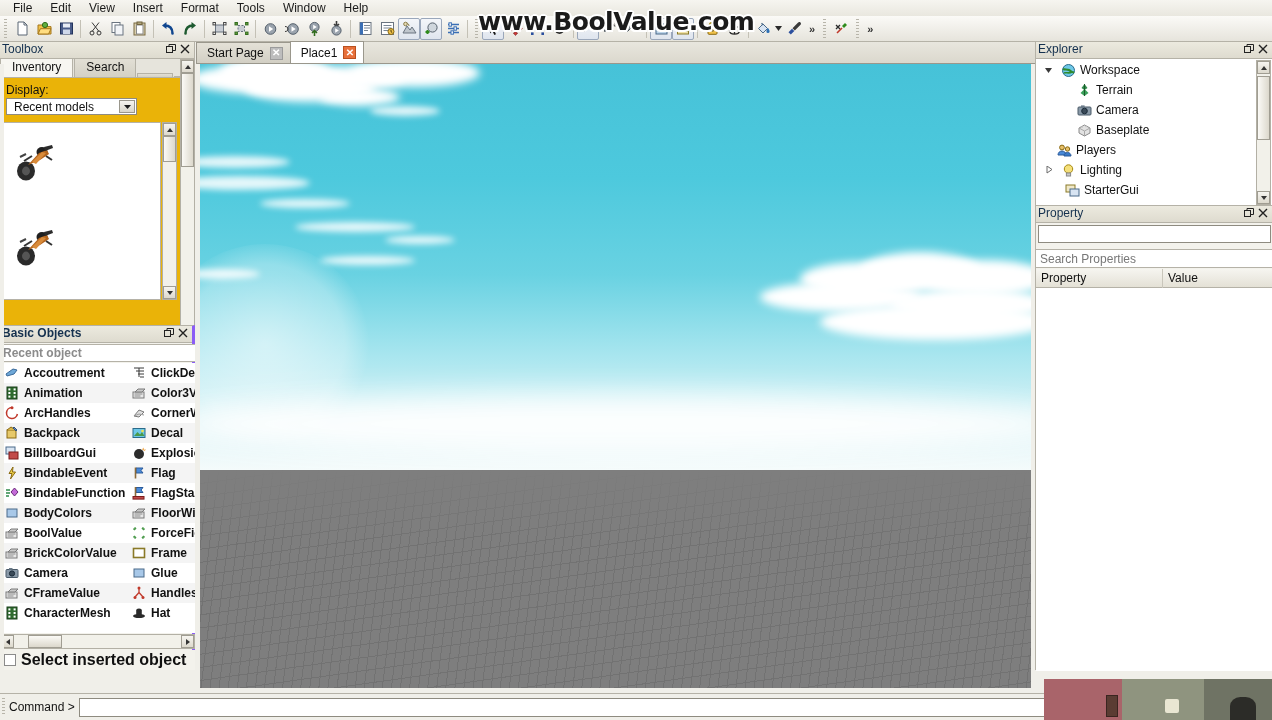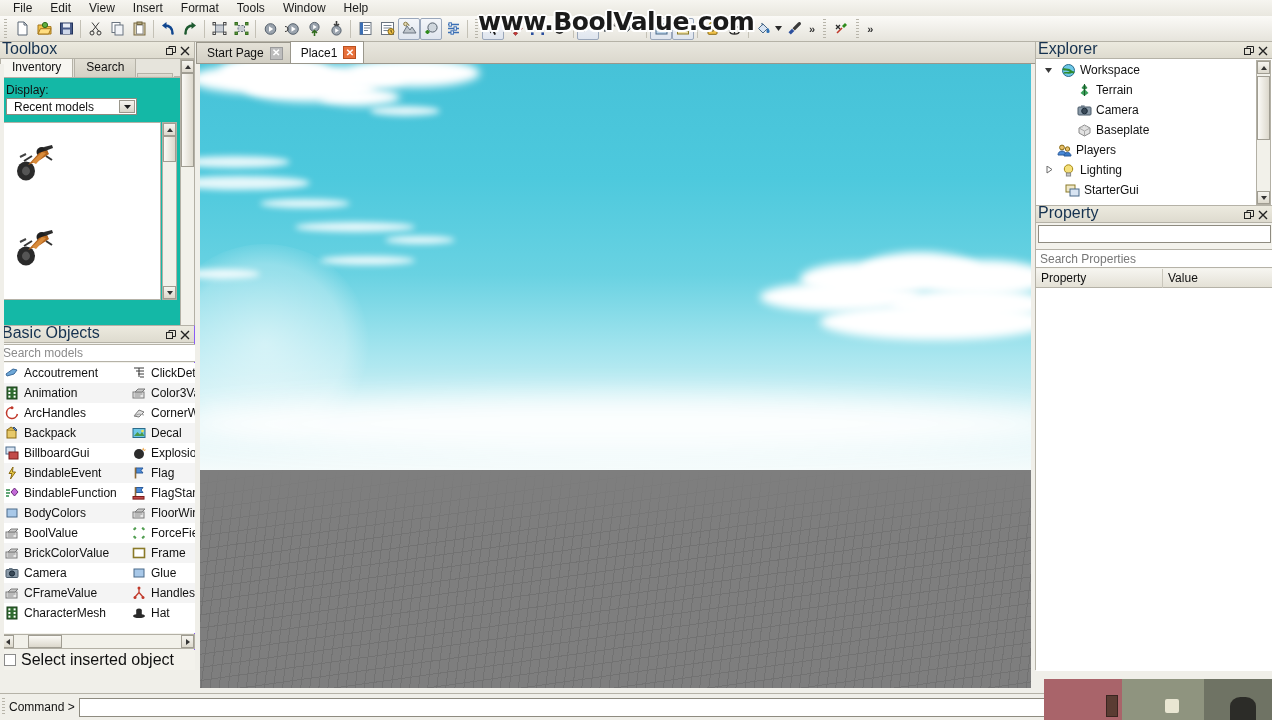--- a/index.html
+++ b/index.html
@@ -60,22 +60,22 @@
       -1.5px  1.5px 0 #ffffff,  1.5px  1.5px 0 #ffffff,
        0px   -2px 0 #ffffff,    0px    2px 0 #ffffff,
       -2px    0px 0 #ffffff,    2px    0px 0 #ffffff;
     white-space: nowrap; z-index: 50; pointer-events: none;
   }
 
   
   .panel-title {
     height: 17px; background: linear-gradient(#eceadf, #dedbcf);
     border-bottom: 1px solid #b5b2a7;
-    display: flex; align-items: flex-end; padding: 0 2px 0 2px;
-    font-size: 16px; color: #15314f;
+    display: flex; align-items: flex-start; padding: 0 2px 0 2px;
+    font-size: 12px; color: #15314f;
   }
   .panel-title .ttl { flex: 1; white-space: nowrap; overflow: hidden; }
   .pt-btn { width: 14px; height: 14px; display:flex; align-items:center; justify-content:center; }
 
   
   #toolbox {
     position: absolute; left: 0; top: 42px; width: 195px; height: 283px;
     background: #f3f2ec; border-right: 1px solid #b5b2a7;
   }
   .tabstrip {
@@ -83,21 +83,21 @@
     background: #e6e4dc; border-bottom: 1px solid #b5b2a7;
   }
   .tab-it {
     padding: 1px 11px 2px 11px; font-size: 12px; color: #111;
     border: 1px solid #b5b2a7; border-bottom: none; margin-right: 1px;
     background: linear-gradient(#e2dfd5,#d4d1c5); line-height: 15px;
   }
   .tab-it.sel { background: #f7f6f1; }
   .tb-fill { flex: 1; border-bottom: 1px solid #b5b2a7; }
 
-  .tbx-body { position: relative; height: 263px; background: #14b8a6; }
+  .tbx-body { position: relative; height: 263px; background: #eab308; }
   .lbl-display { position: absolute; left: 6px; top: 5px; font-size: 12px; color:#111; }
   .combo {
     position: absolute; left: 6px; top: 20px; width: 131px; height: 17px;
     background: #fff; border: 1px solid #8e8b80;
     display: flex; align-items: center; font-size: 12px; color: #111; padding-left: 7px;
   }
   .combo .arrow-box {
     position: absolute; right: 1px; top: 1px; width: 16px; height: 13px;
     background: linear-gradient(#f5f4ef,#d9d6ca); border: 1px solid #9a978c;
     display:flex; align-items:center; justify-content:center;
@@ -123,21 +123,21 @@
   }
   .sb-hbtn { width: 13px; height: 13px; background: linear-gradient(#f6f5f0,#ddd9cd);
              border: 1px solid #a09d92; display:flex;align-items:center;justify-content:center;flex:none;}
   .sb-htrack { flex:1; height:13px; background:#f2f1ea; position:relative; }
   .sb-hthumb { position:absolute; top:0; height:13px; background: linear-gradient(#fbfaf6,#dcd8cc);
                border: 1px solid #a09d92; }
 
   
   #basicobjects {
     position: absolute; left: 0; top: 325px; width: 195px; height: 345px;
-    background: #f3f2ec; border-right: 1px solid #8b5cf6; border-top: 1px solid #b5b2a7;
+    background: #f3f2ec; border-right: 3px solid #8b5cf6; border-top: 1px solid #b5b2a7; font-weight: bold;
   }
   .search-obj {
     position: absolute; left: 0; top: 18px; width: 195px; height: 18px;
     background: #fff; border: 1px solid #b5b2a7; border-left: none; border-right: none;
     display: flex; align-items: center; padding-left: 3px;
     font-size: 12px; color: #8b8b8b;
   }
   .obj-list {
     position: absolute; left: 0; top: 37px; width: 195px; height: 270px;
     background: #fff; overflow: hidden;
@@ -665,21 +665,21 @@
           </svg>
       </span>
       <span class="pt-btn">
         <svg width="10" height="10" viewBox="0 0 10 10">
             <path d="M1 1l8 8M9 1l-8 8" stroke="#222" stroke-width="1.4"></path>
           </svg>
       </span>
     </div>
 
     <div class="search-obj">
-      <span>Search models</span>
+      <span>Recent object</span>
     </div>
 
     <div class="obj-list">
       <div class="obj-cols">
         <div class="obj-col">
           <div class="obj-row">
             <span class="obj-ico">
                 <svg width="14" height="14" viewBox="0 0 14 14">
                   <path d="M1 8l7-5 4 1-3 4-7 2z" fill="#6ea8d8" stroke="#3a6a9a"></path>
                 </svg>

